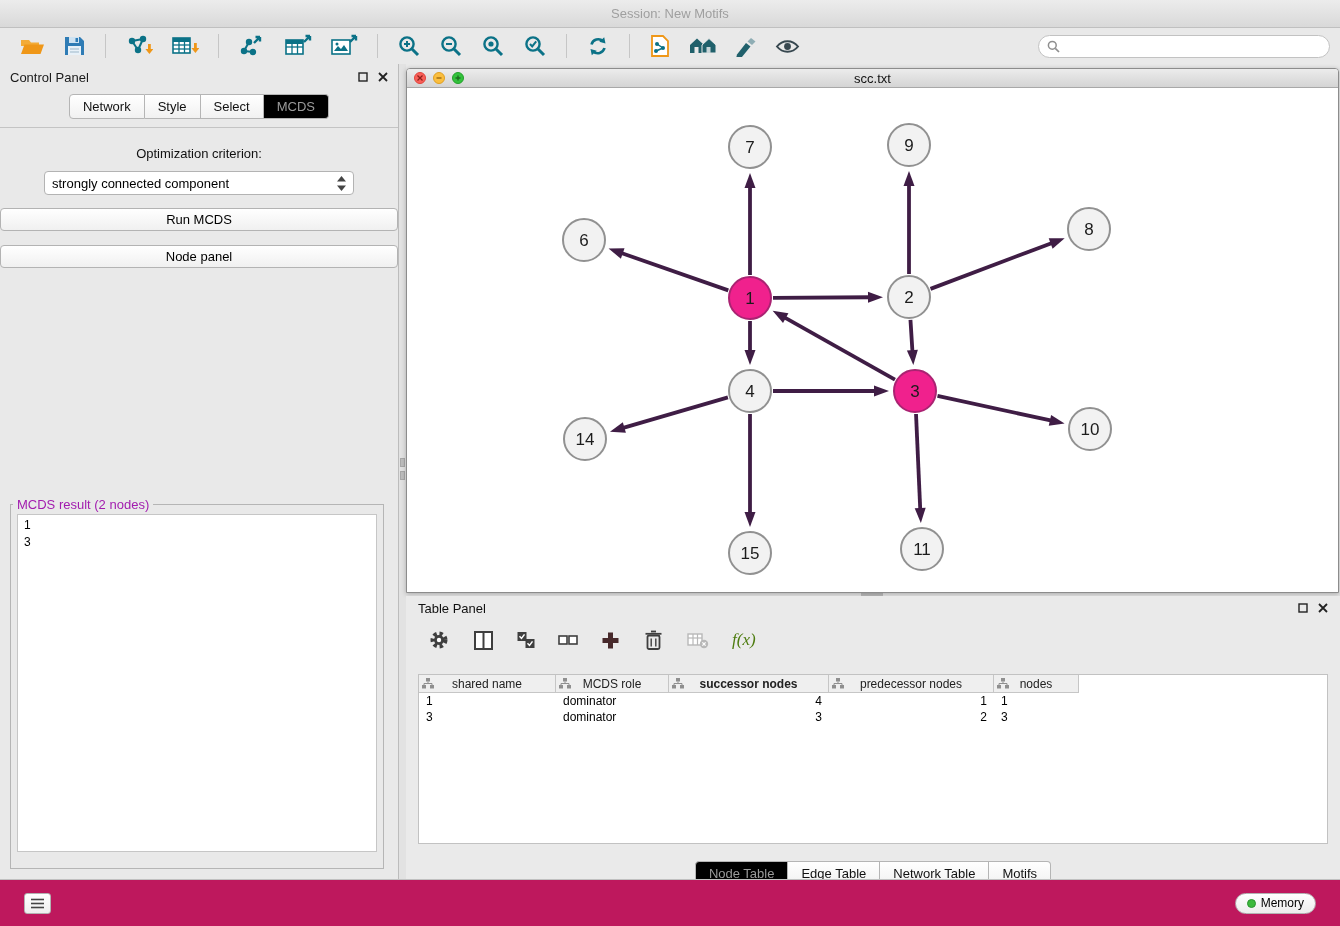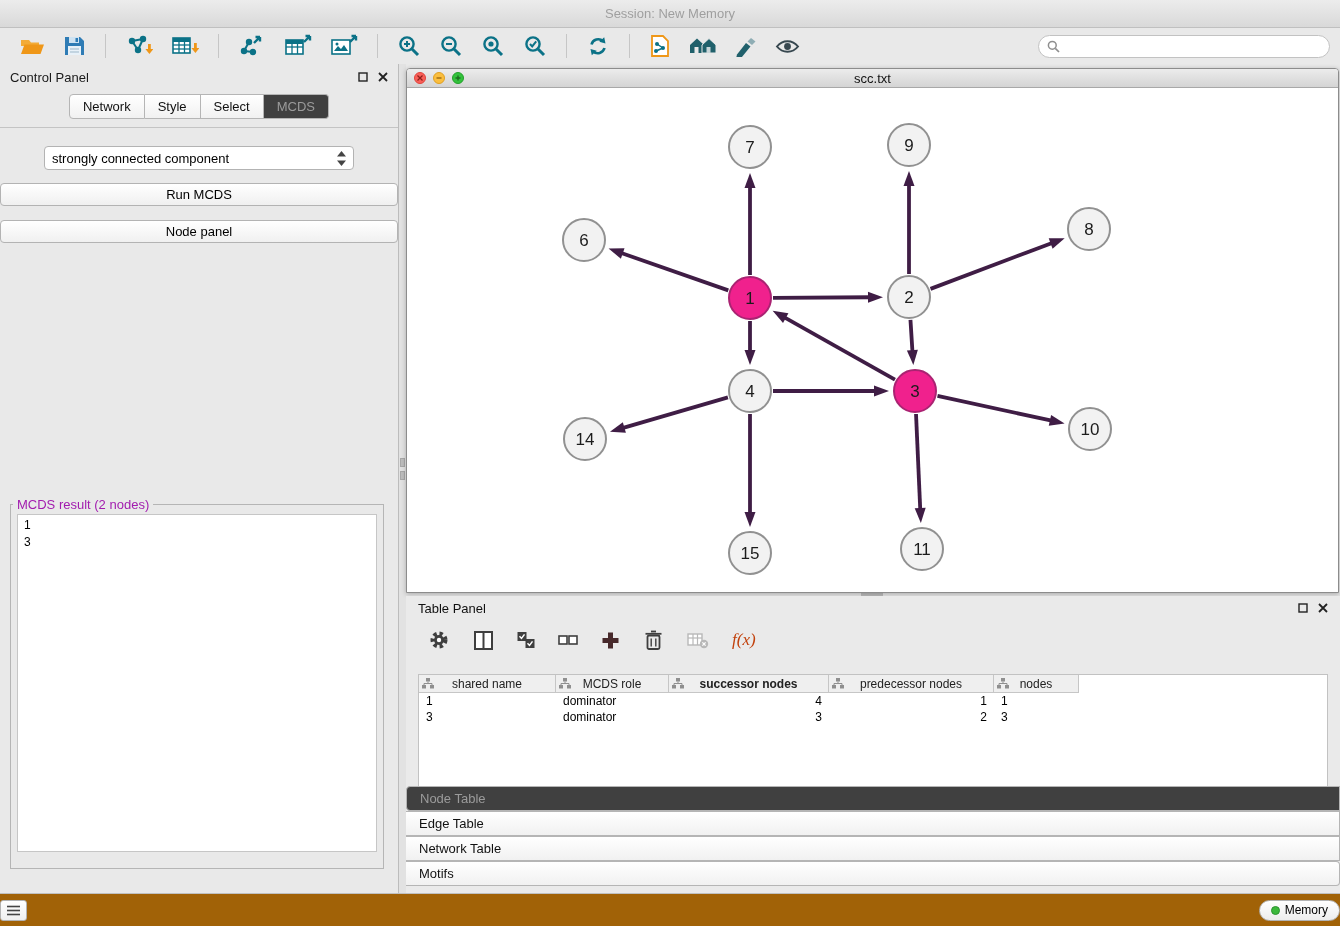--- a/index.html
+++ b/index.html
@@ -26,21 +26,21 @@
   .control-panel { position:absolute; left:0; top:64px; width:399px; height:829px;
     background:#e9e9e9; border-right:1px solid #bcbcbc; }
   .cp-header { height:26px; display:flex; align-items:center; padding:0 10px; font-size:13px; color:#1a1a1a; }
   .winbtns { margin-left:auto; display:flex; gap:10px; align-items:center; }
   .winbtn { background:none; border:none; padding:0; cursor:pointer; display:flex; align-items:center; }
   .cp-tabs { display:flex; justify-content:center; padding:4px 0 8px; border-bottom:1px solid #c4c4c4; }
   .seg { padding:4px 13px; font-size:13px; background:linear-gradient(#ffffff,#f1f1f1);
     border:1px solid #b5b5b5; border-left:none; color:#111; cursor:pointer; }
   .seg:first-child { border-left:1px solid #b5b5b5; border-radius:4px 0 0 4px; }
   .seg:last-child { border-radius:0 4px 4px 0; }
-  .seg.active { background:#404040; color:#9b9b9b; }
+  .seg.active { background:#000000; color:#9b9b9b; }
   .cp-body { padding-top:18px; text-align:center; }
   .opt-label { font-size:13px; color:#111; margin-bottom:10px; }
   .dropdown { width:310px; height:24px; margin:0 auto; background:#fff;
     border:1px solid #b3b3b3; border-radius:4px; display:flex; align-items:center;
     justify-content:space-between; padding:0 7px; font-size:13px; cursor:pointer; }
   .btn-row { margin-top:13px; display:flex; justify-content:center; gap:14px;flex-direction:column; }
   .pbtn { height:23px; padding:0 15px; font-size:13px; font-family:"Liberation Sans",sans-serif;
     background:linear-gradient(#ffffff,#f0f0f0); border:1px solid #b3b3b3; border-radius:4px; cursor:pointer; }
   .result-box { position:absolute; left:10px; right:14px; top:433px; height:372px;
     border:1px solid #b5b5b5; }
@@ -71,50 +71,50 @@
   .tl.yellow { background:#fbbe3e; border-color:#dfa023; }
   .tl.green { background:#33c23c; border-color:#23a02a; }
   .net-canvas { position:absolute; top:19px; left:0; right:0; bottom:0; background:#fff; overflow:hidden; }
   #graph-svg { width:100%; height:100%; }
   #graph-svg text { font-family:"Liberation Sans",sans-serif; }
 
   
   .table-panel { position:absolute; left:406px; top:596px; width:934px; height:297px; background:#eaeaea; }
   .tp-header { height:24px; display:flex; align-items:center; padding:0 12px; font-size:13px; color:#111; }
   .tp-toolbar { height:40px; display:flex; align-items:center; gap:19px; padding:0 20px; }
-  .fx { font-family:"Liberation Serif",serif; font-style:italic; font-size:17px; color:#c2410c; }
+  .fx { font-family:"Liberation Serif",serif; font-style:italic; font-size:17px; color:#4d7c0f; }
   .tp-table { position:absolute; left:12px; right:12px; top:78px; height:170px;
     background:#fff; border:1px solid #c2c2c2; overflow:hidden; }
   .tp-thead { display:flex; height:18px; }
   .th { position:relative; height:18px; background:#efefef; border-right:1px solid #c6c6c6;
     border-bottom:1px solid #c6c6c6; font-size:12px; display:flex; align-items:center;
     color:#222; cursor:pointer; }
   .th > svg { position:absolute; left:3px; top:3px; }
   .th > span { flex:1; text-align:center; }
   .tr { display:flex; height:16px; }
   .td { font-size:12px; line-height:16px; padding:0 7px; color:#000; overflow:hidden; white-space:nowrap; }
-  .tp-tabs { position:absolute; bottom:7px; left:0; right:0; display:flex; justify-content:center;flex-direction:column; }
-
-  
-  .statusbar { position:absolute; left:0; bottom:0; width:1340px; height:33px;
-    background:#a16207; border-top:1px solid #c0c0c0; display:flex; align-items:center;
-    justify-content:space-between; padding:0 0; }
+  .tp-tabs { position:absolute; bottom:7px; left:0; right:0; display:flex; justify-content:center; }
+
+  
+  .statusbar { position:absolute; left:0; bottom:0; width:1340px; height:47px;
+    background:#be185d; border-top:1px solid #c0c0c0; display:flex; align-items:center;
+    justify-content:space-between; padding:0 24px; }
   .menu-btn { width:27px; height:21px; background:linear-gradient(#ffffff,#efefef);
     border:1px solid #b3b3b3; border-radius:3px; display:flex; align-items:center;
     justify-content:center; cursor:pointer; }
   .memory-btn { height:21px; border-radius:11px; border:1px solid #b3b3b3;
     background:linear-gradient(#ffffff,#ededed); display:flex; align-items:center;
     gap:5px; padding:0 11px; font-size:12px; font-family:"Liberation Sans",sans-serif; cursor:pointer; }
   .memdot { width:9px; height:9px; border-radius:50%; background:#3cb93c; border:1px solid #2c9430; }
 </style>
 </head>
 <body>
 
 <div class="titlebar">
-  <span>Session: New Memory</span>
+  <span>Session: New Motifs</span>
 </div>
 
 <div class="toolbar">
 
   <button class="tb">
     <svg width="26" height="22" viewBox="0 0 26 22">
       <path d="M2 5 h8 l2 2.5 h8 v3.5 H2z" fill="#f3ab37"></path>
       <path d="M2 19 L5.5 9.5 H25 L21.5 19z" fill="#ef9718"></path>
     </svg>
   </button>
@@ -288,20 +288,21 @@
   </div>
 
   <div class="cp-tabs">
       <div class="seg">Network</div>
       <div class="seg">Style</div>
       <div class="seg">Select</div>
       <div class="seg active">MCDS</div>
     </div>
 
   <div class="cp-body">
+    <div class="opt-label">Optimization criterion:</div>
     <div class="dropdown">
       <span>strongly connected component</span>
       <svg width="9" height="15" viewBox="0 0 9 15">
         <polygon points="4.5,0 9,5.5 0,5.5" fill="#444"></polygon>
         <polygon points="0,9.5 9,9.5 4.5,15" fill="#444"></polygon>
       </svg>
     </div>
     <div class="btn-row">
       <button class="pbtn">Run MCDS</button>
       <button class="pbtn">Node panel</button>

